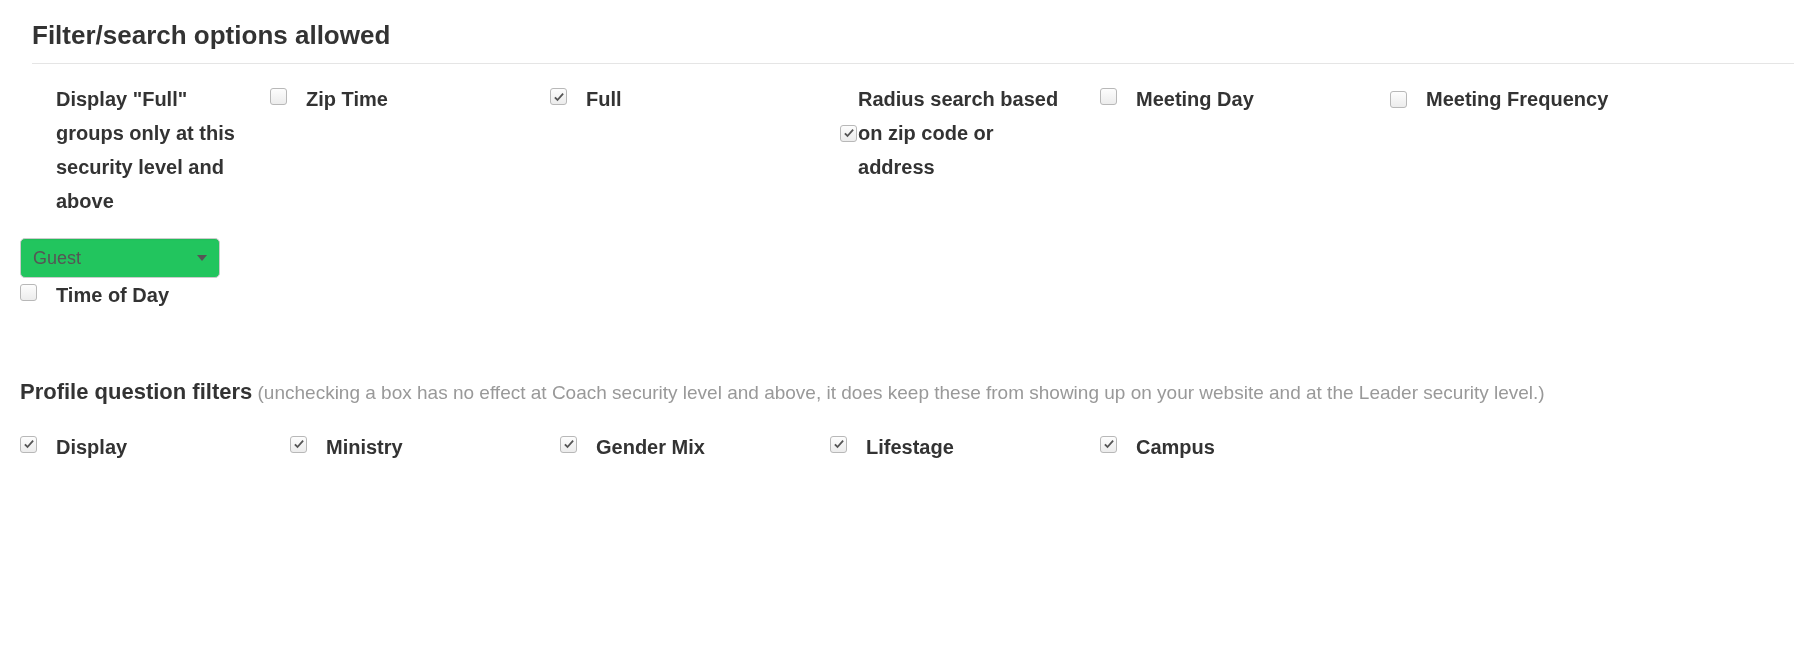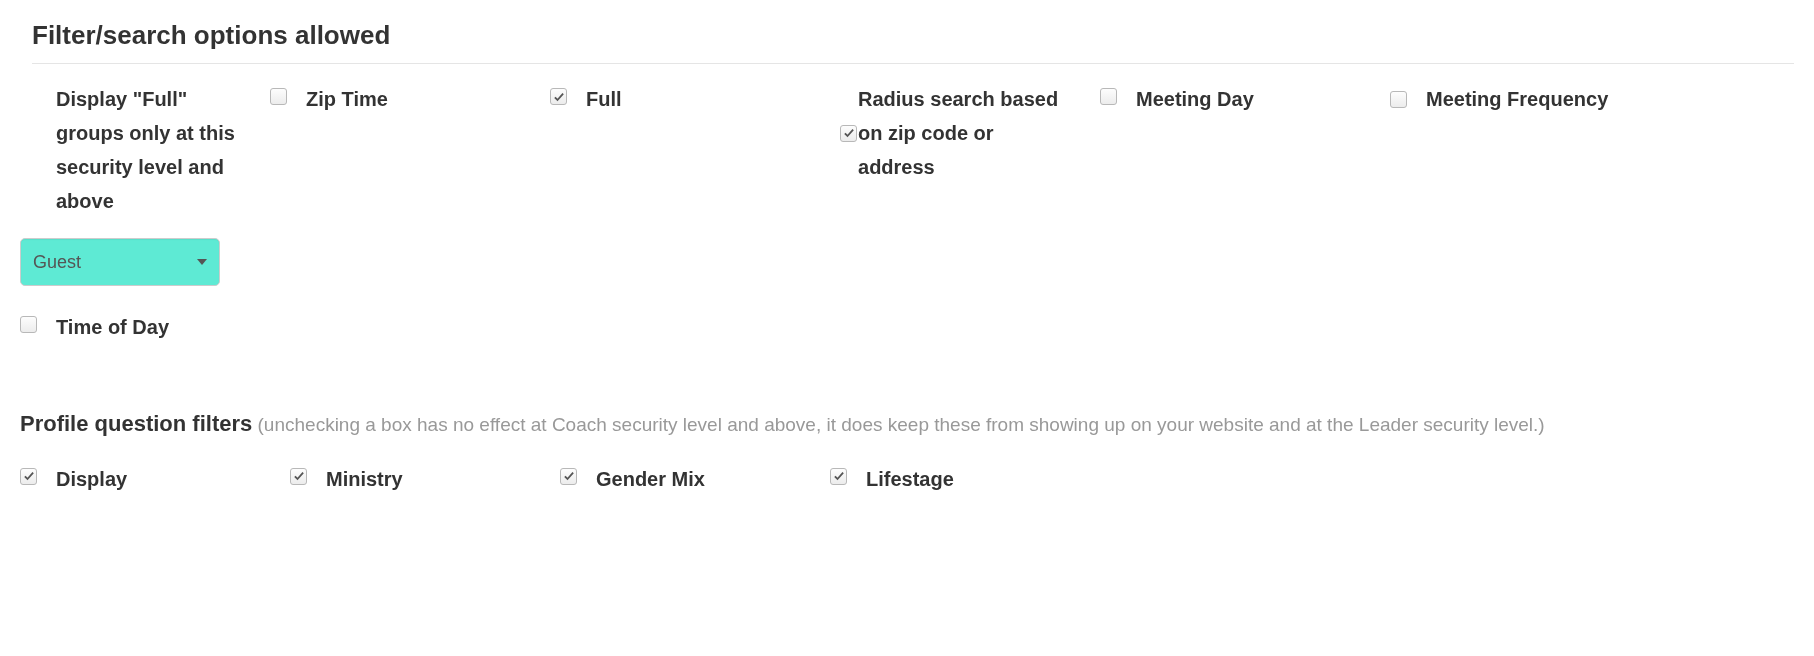--- a/index.html
+++ b/index.html
@@ -87,45 +87,44 @@
     font-size: 20px;
     font-weight: bold;
     color: #333;
     line-height: 1.7;
   }
   .select-wrap {
     margin-top: 20px;
   }
   .select {
     width: 200px;
-    height: 48px;
+    height: 40px;
     border: 1px solid #ccc;
     border-radius: 5px;
-    background: #5eead4;
+    background: #22c55e;
     font-size: 18px;
     color: #555;
     padding: 0 34px 0 12px;
     display: flex;
     align-items: center;
     position: relative;
     cursor: pointer;
     box-shadow: inset 0 1px 1px rgba(0,0,0,0.05);
   }
   .select .caret {
     position: absolute;
     right: 12px;
     top: 50%;
     transform: translateY(-50%);
     width: 0; height: 0;
     border-left: 5px solid transparent;
     border-right: 5px solid transparent;
     border-top: 6px solid #555;
   }
   .row-time {
-    margin-top: 24px;
   }
   .sub-heading-row {
     margin-top: 60px;
     font-size: 19px;
     line-height: 1.8;
     color: #333;
   }
   .sub-heading-row .strong {
     font-size: 22px;
     font-weight: bold;
@@ -275,14 +274,26 @@
         <span class="cbx checked">
             <svg viewBox="0 0 16 16">
               <polyline points="2.5 8.5 6 12 13.5 3.5"></polyline>
             </svg>
           </span>
       </div>
       <span class="lbl">Lifestage</span>
     </div>
   </div>
 
+  <div class="pc">
+    <div class="check-wrap">
+      <div class="check-col">
+        <span class="cbx checked">
+            <svg viewBox="0 0 16 16">
+              <polyline points="2.5 8.5 6 12 13.5 3.5"></polyline>
+            </svg>
+          </span>
+      </div>
+      <span class="lbl">Campus</span>
+    </div>
+  </div>
 
 </div>
 
 </body></html>

